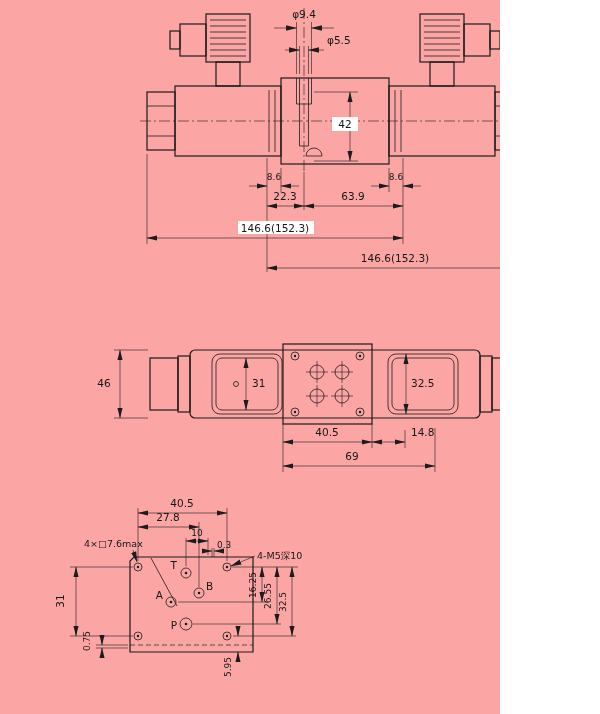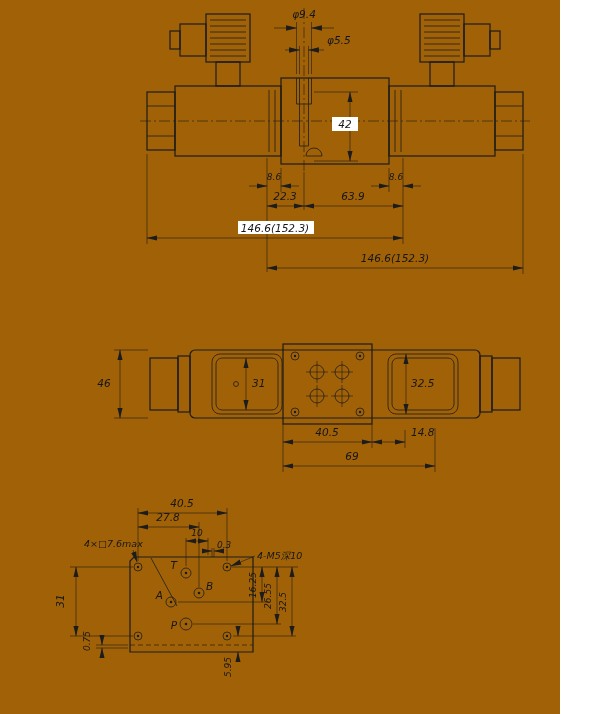--- a/index.html
+++ b/index.html
@@ -1,16 +1,16 @@
 <!DOCTYPE html>
 <html><head>
 <meta charset="utf-8">
 <style>
   html,body{margin:0;padding:0;background:#ffffff;}
-  .page{width:560px;height:714px;background:#a16207;position:relative;overflow:hidden;font-style:italic;}
+  .page{width:500px;height:714px;background:#fca5a5;position:relative;overflow:hidden;}
   svg{display:block;}
   svg text{font-family:"DejaVu Sans","Liberation Sans",sans-serif;font-size:10.5px;fill:#161616;}
   svg text.sm{font-size:9px;}
   svg text.note{font-size:9.5px;}
   svg text.port{font-size:10.5px;}
   .ol{fill:none;stroke:#1c1c1c;stroke-width:1.2;}
   .ol2{fill:none;stroke:#1c1c1c;stroke-width:0.8;}
   .tl{fill:none;stroke:#1c1c1c;stroke-width:0.6;}
   .cl{fill:none;stroke:#1c1c1c;stroke-width:0.6;stroke-dasharray:11 3 2 3;}
   .hid{fill:none;stroke:#1c1c1c;stroke-width:0.7;stroke-dasharray:5 3;}

